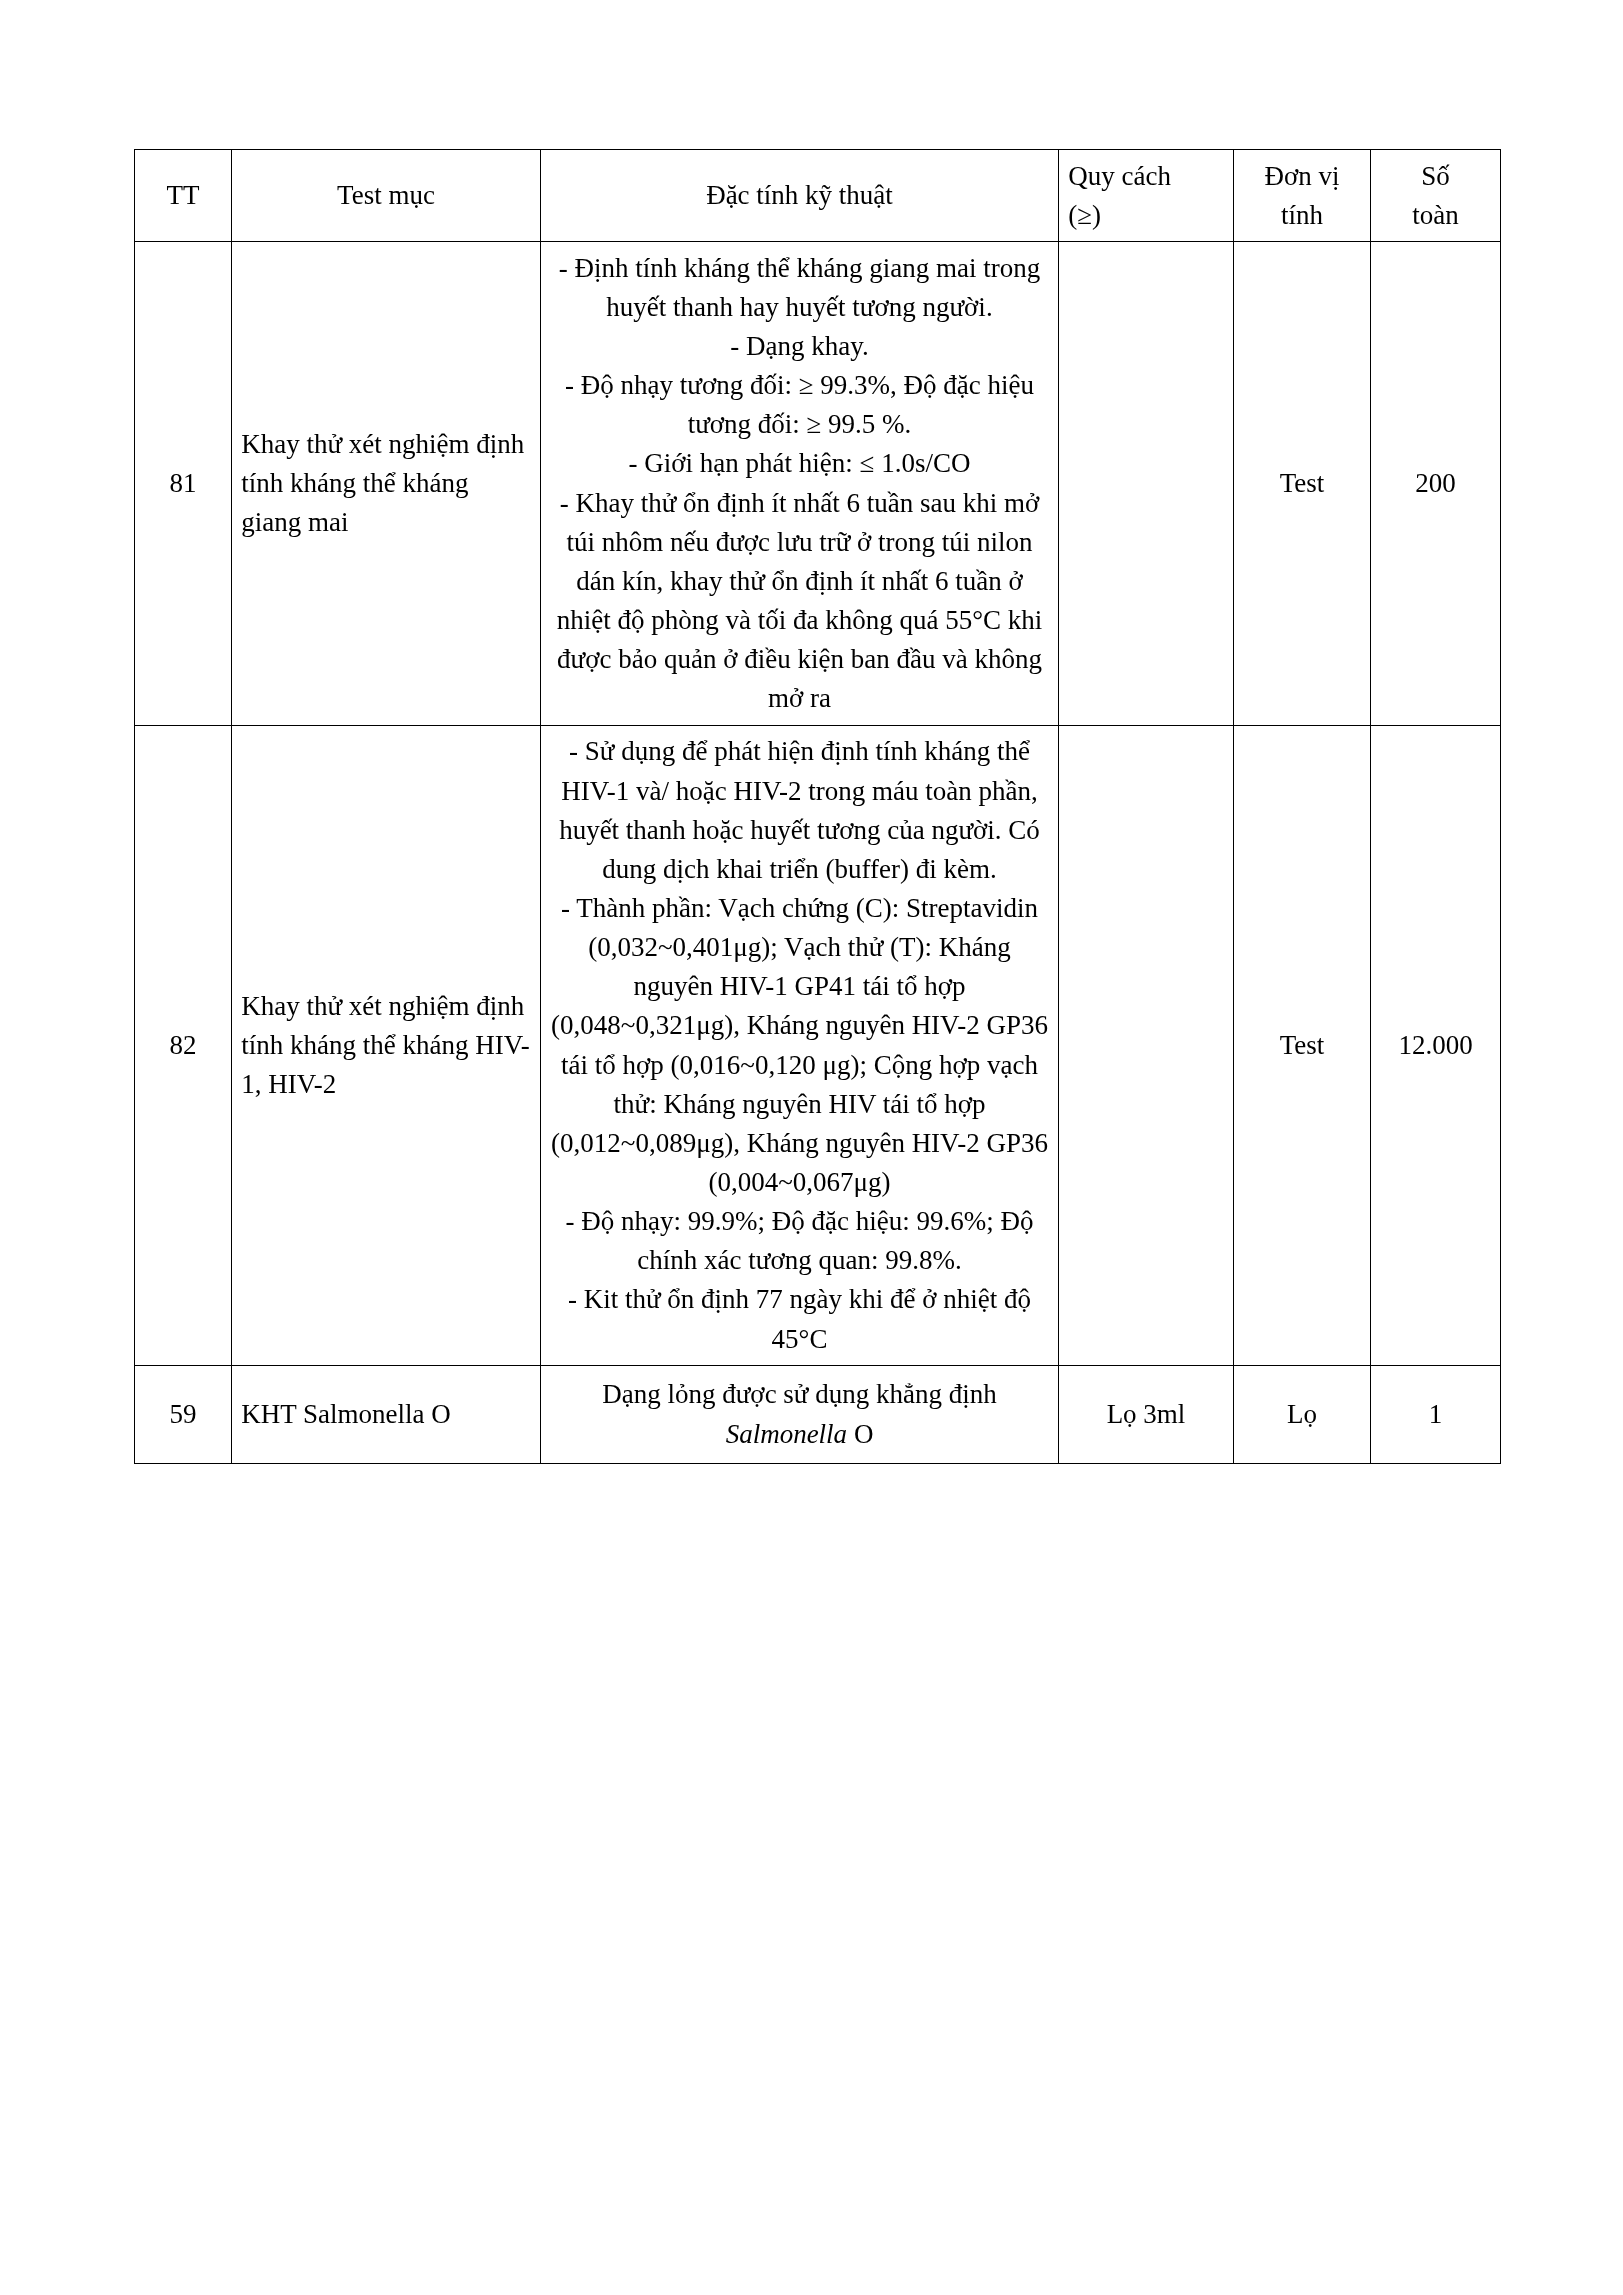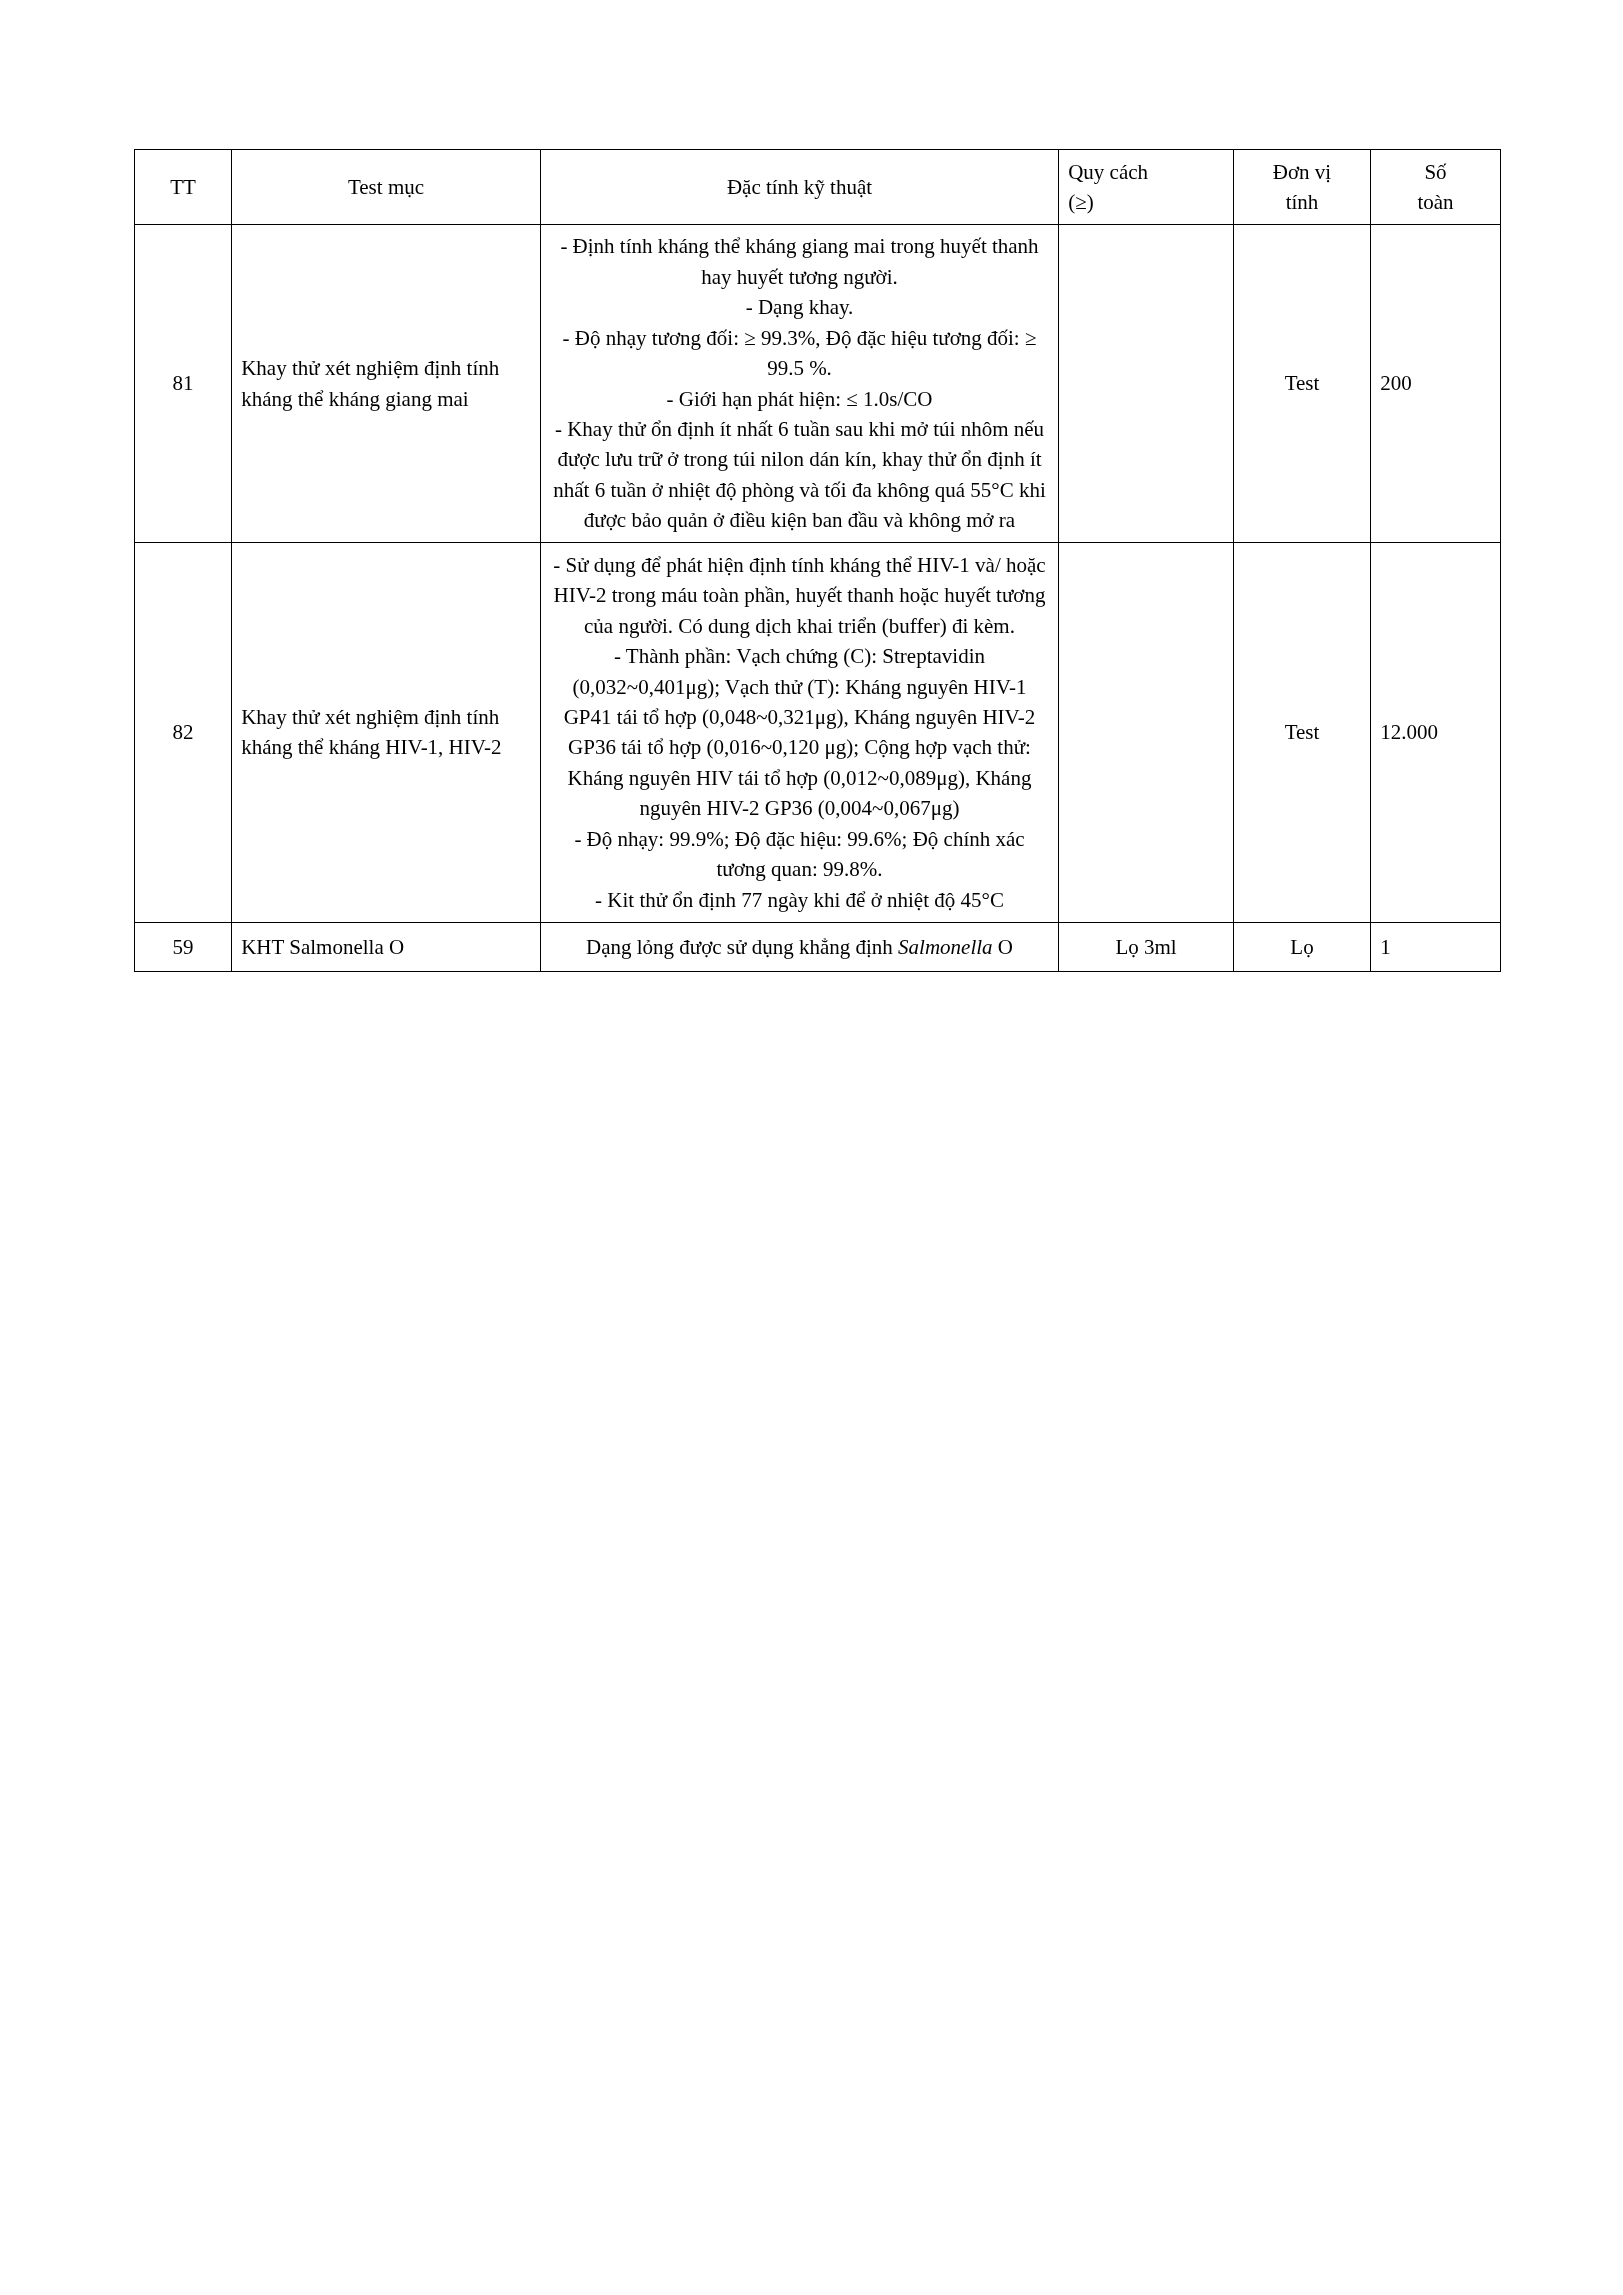--- a/index.html
+++ b/index.html
@@ -17,21 +17,21 @@
     height: 2295px;
     box-sizing: border-box;
     padding: 149px 123px 0 134px;
     background: #ffffff;
     position: relative;
   }
   table.spec-table {
     width: 1366px;
     border-collapse: collapse;
     table-layout: fixed;
-    font-size: 21px;
+    font-size: 27px;
     line-height: 1.45;
   }
   table.spec-table td,
   table.spec-table th {
     border: 1.3px solid #000000;
     vertical-align: middle;
     padding: 6.5px 9.2px;
     font-weight: normal;
   }
   
@@ -55,21 +55,21 @@
   }
   .head-quy-line2 {
     display: block;
   }
 
   td.col-tt      { text-align: center; }
   td.col-name    { text-align: left; padding-left: 13px; }
   td.col-spec    { text-align: center; padding-left: 11.8px; vertical-align: top; }
   td.col-quy     { text-align: center; }
   td.col-donvi   { text-align: center; }
-  td.col-soluong { text-align: left; font-family: Liberation Serif, serif; }
+  td.col-soluong { text-align: center; font-family: Liberation Serif, serif; }
 
   td.spec-top { padding-top: 10.5px; padding-bottom: 10.5px; }
 
   .spec-text {
     white-space: pre-line;
   }
   .small-rows td.col-spec {
     vertical-align: middle;
     padding-top: 9.2px;
     padding-bottom: 9.2px;

